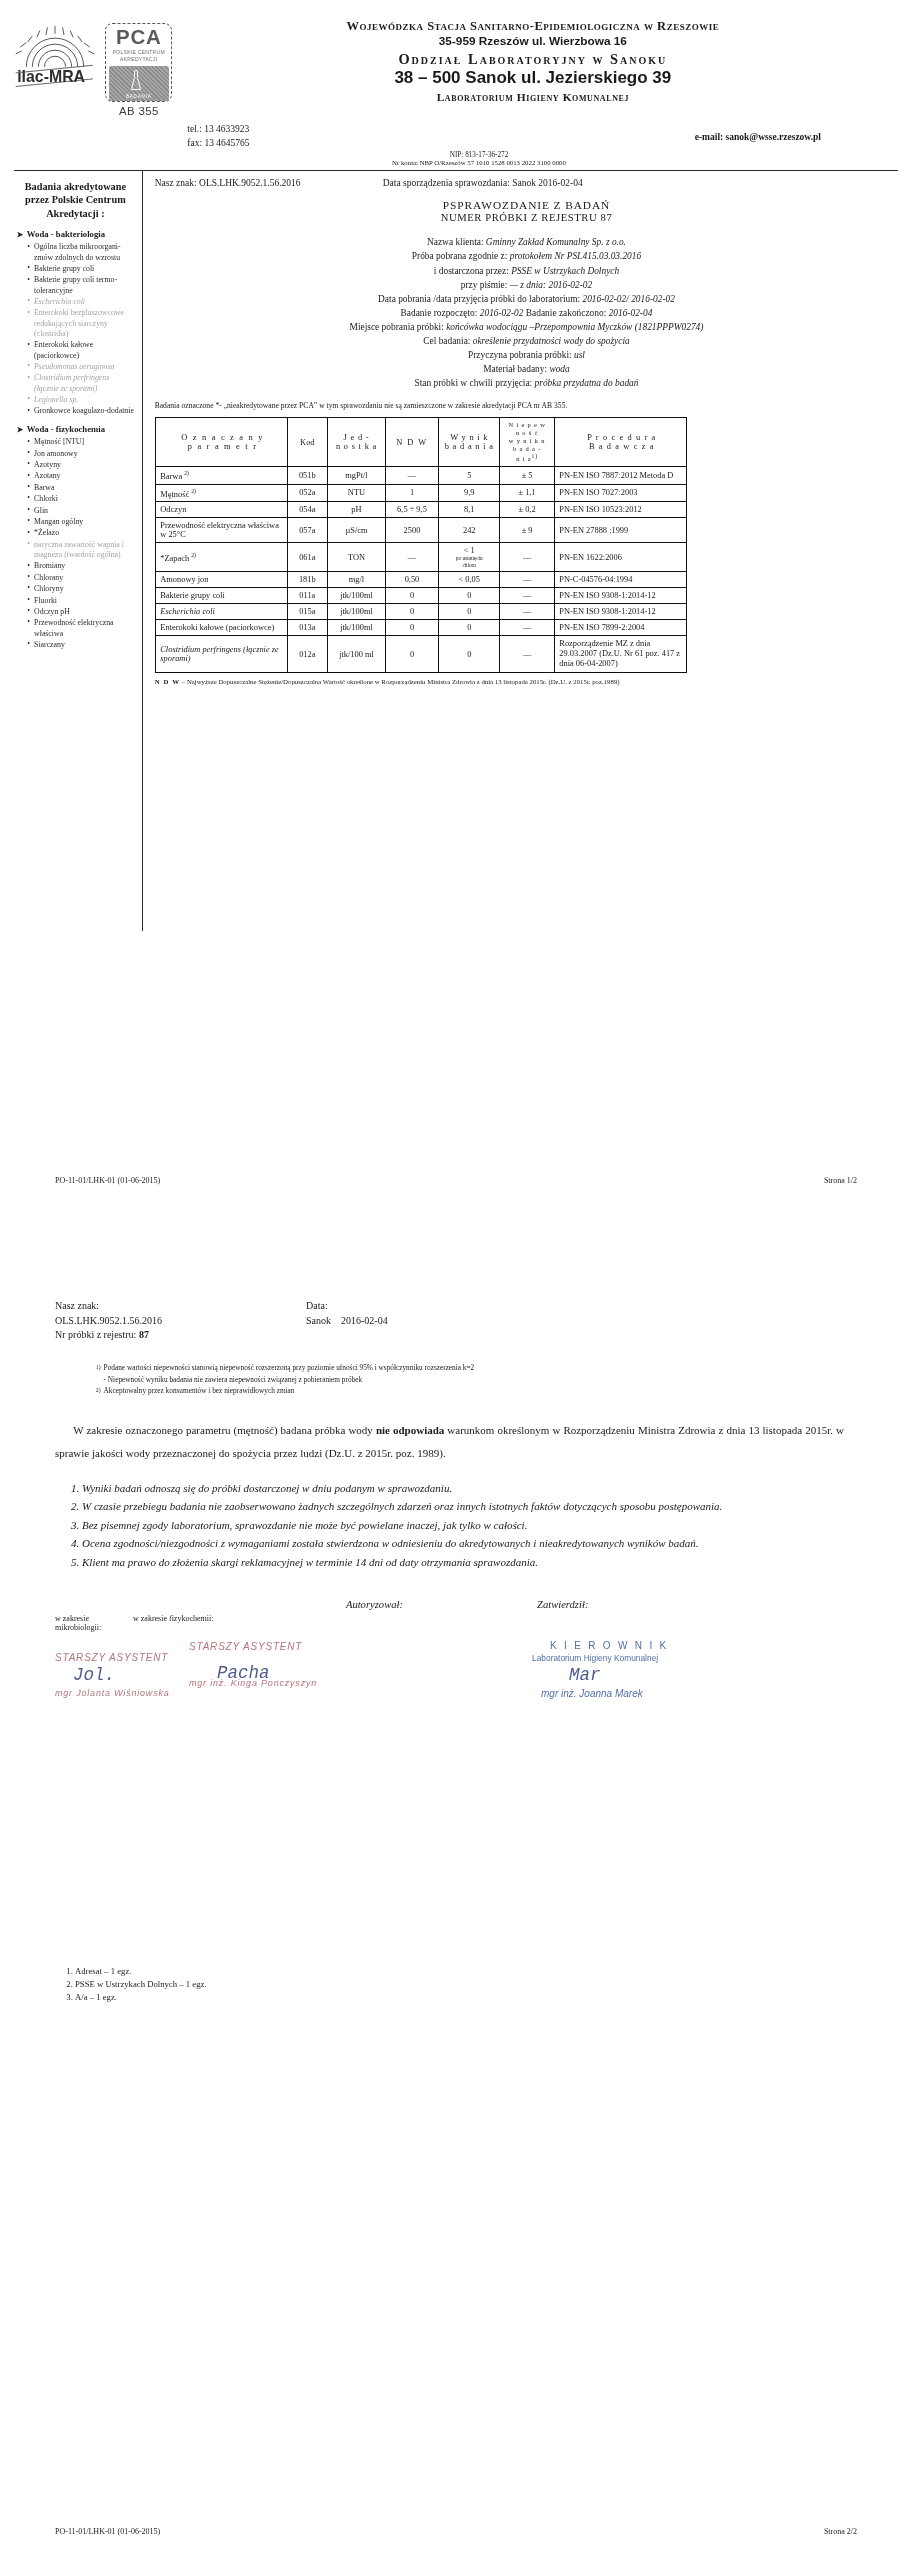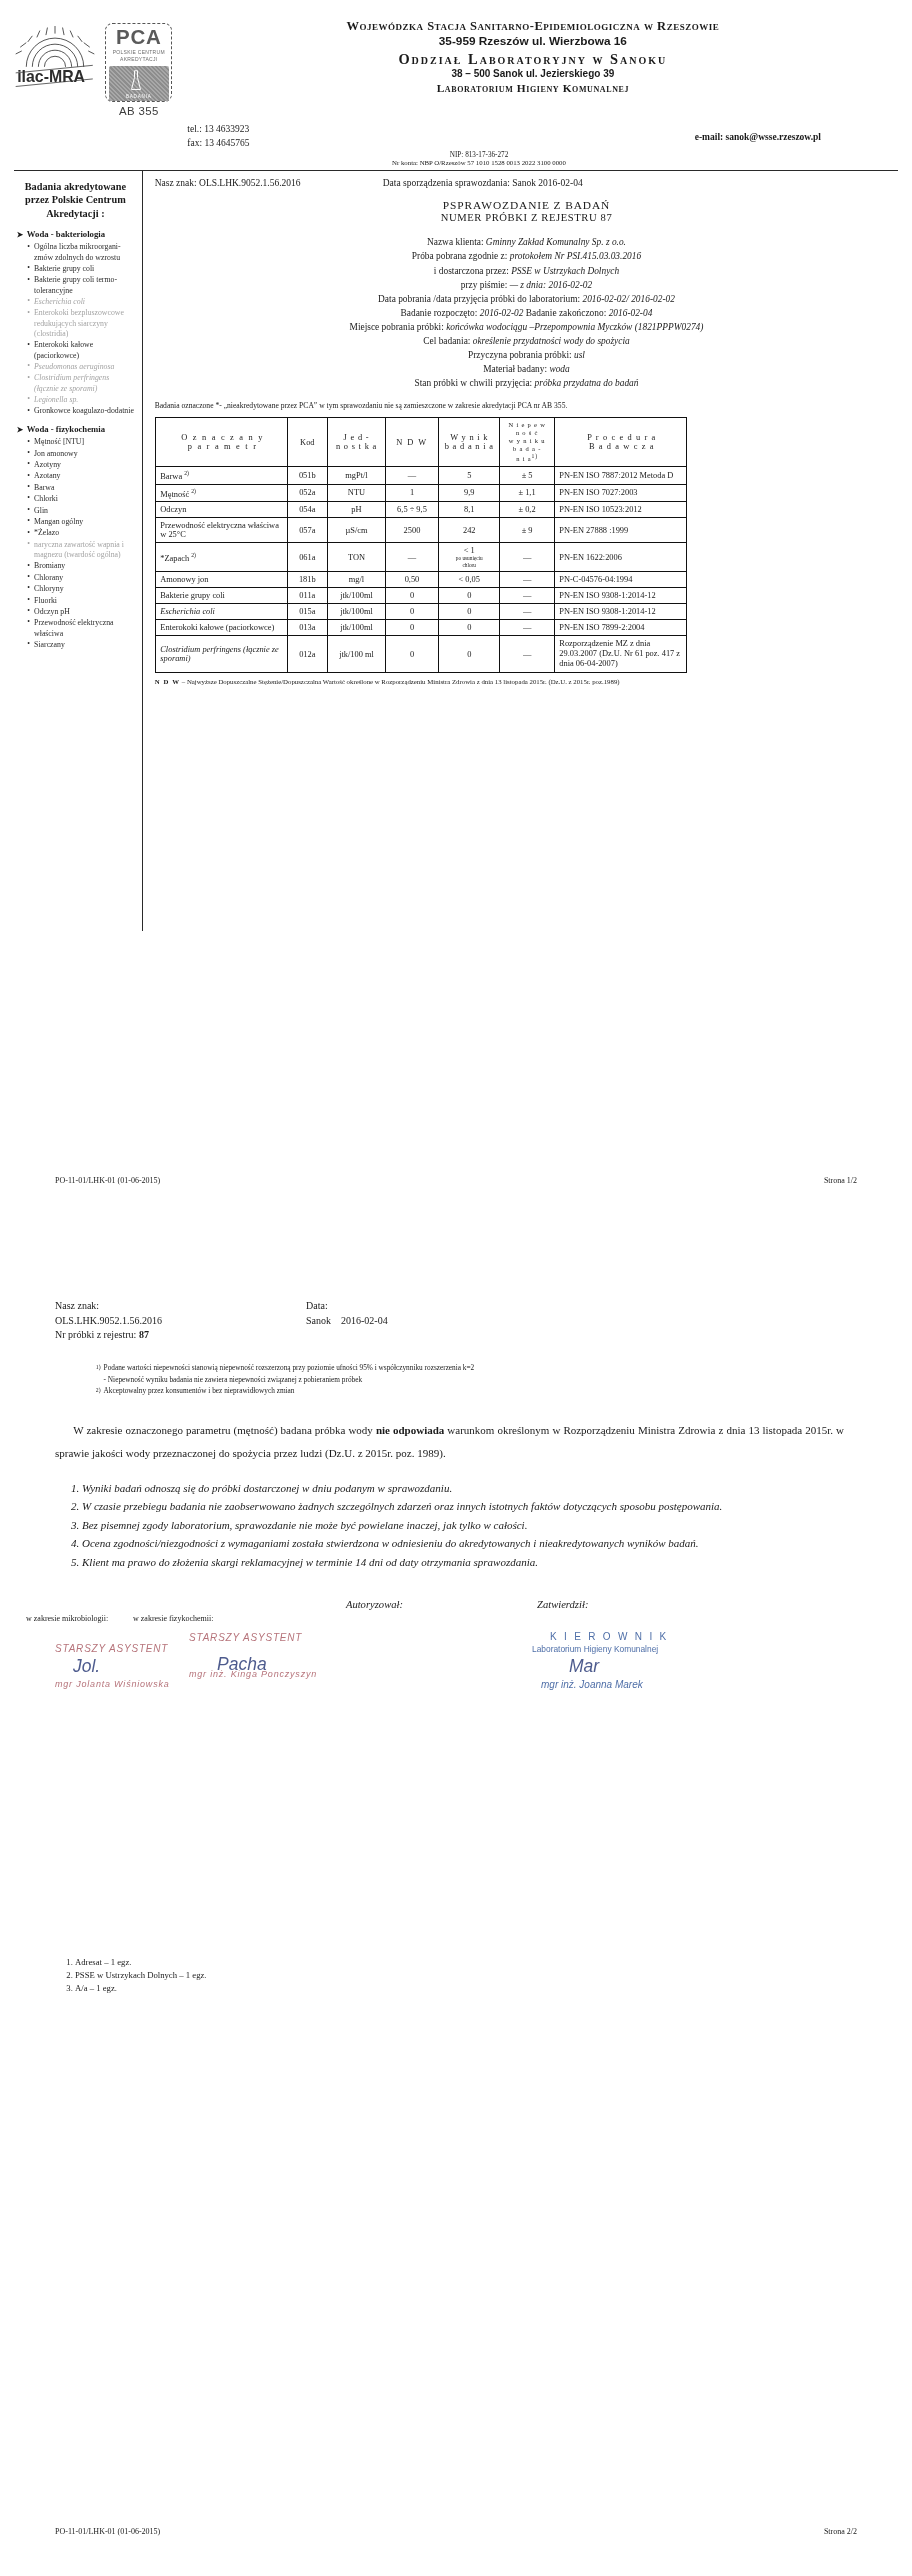--- a/index.html
+++ b/index.html
@@ -37,21 +37,21 @@
   .ab-num { font-family:"Liberation Sans", sans-serif; font-size:11.4px; color:#3c3c3c; margin-top:3px; letter-spacing:0.4px;}
 
   .title-col { flex:1 1 auto; text-align:center; padding-top:4.6px; }
   .t-smallcaps {
     font-variant:small-caps; font-weight:bold; letter-spacing:0.5px;
     line-height:1.28;
   }
   .t1 { font-size:12.5px; }
   .t2 { font-size:11.8px; font-family:"Liberation Sans", sans-serif; font-weight:bold; letter-spacing:0; }
   .t3 { font-size:14.4px; letter-spacing:2px; margin-top:1.5px;}
-  .t4 { font-size:10px; font-family:"Liberation Sans", sans-serif; font-weight:bold; }
+  .t4 { font-size:17px; font-family:"Liberation Sans", sans-serif; font-weight:bold; }
   .t5 { font-size:11.4px; letter-spacing:0.6px; margin-top:1.5px;}
 
   .contact-row { display:flex; padding:4.6px 23px 0 13.7px; font-size:9.5px; }
   .contact-left { width:163px; flex:0 0 163px; }
   .contact-mid { flex:0 0 160px; line-height:1.5; padding-left:10.6px;}
   .contact-right { flex:1 1 auto; text-align:right; font-weight:bold; font-size:9.5px; padding-top:10.6px; padding-right:68px;}
   .nip-line { text-align:center; font-size:7.2px; margin-top:0.8px; padding-left:46px;}
   .nip-line2 { text-align:center; font-size:6.8px; padding-left:46px;}
 
   .hr-main { border:0; border-top:1.2px solid #2a2a2a; margin:3.8px 13.7px 0 13.7px; }
@@ -118,30 +118,30 @@
   .p2-fn .mk { flex:0 0 10.6px; text-align:right;}
   .p2-para { padding:21px 68px 0 55px; font-size:11px; line-height:2.05; text-align:justify;}
   .p2-para b { font-weight:bold; }
   ol.p2-list { padding:15px 68px 0 82px; margin:0; font-size:11px; line-height:1.62; font-style:italic;}
   ol.p2-list li { margin-bottom:0.8px; }
 
   .sig-head { display:flex; padding:26px 0 0 0; font-size:10.6px; font-style:italic;gap:28px;}
   .sig-head .a { flex:0 0 403px; text-align:right; padding-right:0;}
   .sig-head .b { flex:1 1 auto; text-align:left; padding-left:106px;}
   .sig-sub { display:flex; font-size:8px; padding-top:4.6px;}
-  .sig-sub .c1 { flex:0 0 133px; padding-left:26px; }
+  .sig-sub .c1 { flex:0 0 133px; padding-left:55px; }
   .sig-sub .c2 { flex:0 0 144px; }
   .sig-sub .c3 { flex:1 1 auto; text-align:center; padding-right:91px;}
 
   .sig-area { position:relative; height:90px; }
   .sig { position:absolute; font-family:"Liberation Sans", sans-serif; }
   .sig-print { font-size:8.7px; font-style:italic; }
   .stamp { color:#b6737a; letter-spacing:0.8px; }
   .stamp-blue { color:#4f6fa8; }
-  .ink { color:#2f3f7a; font-family:Liberation Sans, sans-serif; font-style:italic; }
+  .ink { color:#2f3f7a; font-family:Liberation Mono, monospace; font-style:italic; }
 
   .otrzym { padding:0 0 0 55px; font-size:8.7px; line-height:1.5;}
   .otrzym ol { margin:2.3px 0 0 0; padding-left:20px;}
 
   .footer2 { position:absolute; bottom:40px; left:0; width:912px; padding:0 55px; display:flex; justify-content:space-between; font-size:8px;}
 
   .scribble { opacity:.85; }
 </style>
 </head>
 <body>

